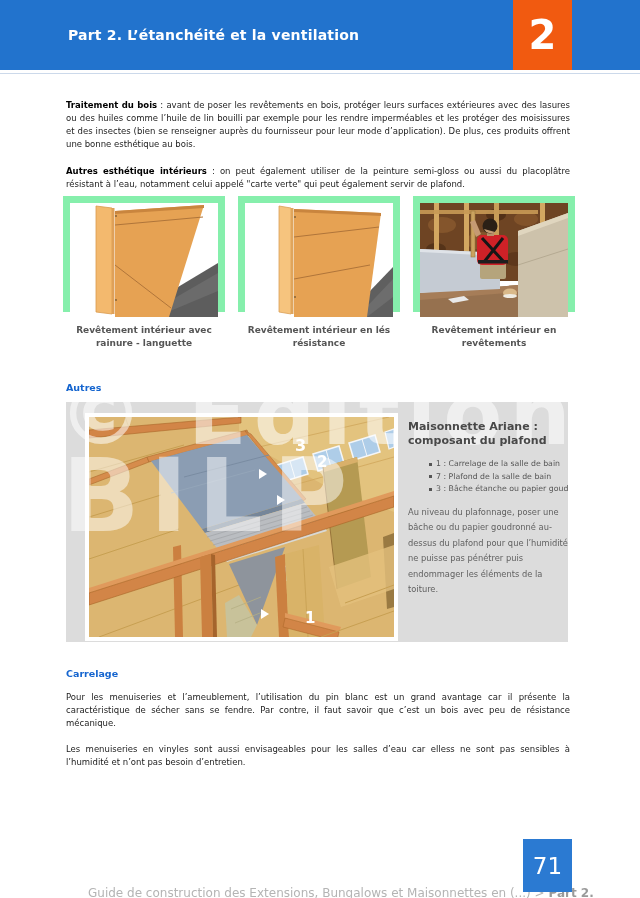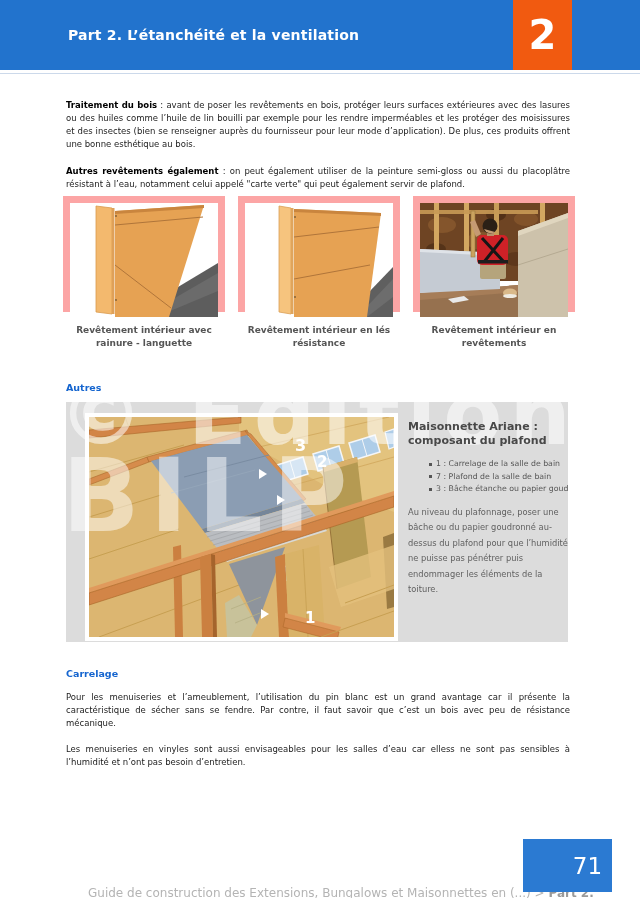--- a/index.html
+++ b/index.html
@@ -11,21 +11,21 @@
         color:#fff;font-size:14px;font-weight:bold;letter-spacing:.2px;}
   .chapter-box{position:absolute;left:513px;top:0;width:59px;height:70px;background:#f15a10;
         display:flex;align-items:center;justify-content:center;color:#fff;font-size:40px;font-weight:bold;}
   .header-rule{position:absolute;top:73px;left:0;width:640px;height:1px;background:#ccd9ea;}
   
   .para{position:absolute;left:66px;width:504px;font-size:8.5px;line-height:13.2px;color:#1c1c1c;
         text-align:justify;}
   .para b{color:#000;}
   
   .cards{position:absolute;left:63px;top:196px;width:512px;display:flex;justify-content:space-between;}
-  .card{width:162px;height:116px;background:#fca5a5;box-sizing:border-box;padding:7px;}
+  .card{width:162px;height:116px;background:#86efac;box-sizing:border-box;padding:7px;}
   .card .img{width:148px;height:114px;background:#fff;}
   .card .img svg{display:block;}
   .card .cap{margin-top:7px;text-align:center;font-weight:bold;font-size:9px;line-height:12.5px;color:#555;}
   
   .sec-head{position:absolute;left:66px;color:#1565cf;font-weight:bold;font-size:9.5px;}
   
   .panel{position:absolute;left:66px;top:402px;width:502px;height:240px;background:#dcdcdc;overflow:hidden;}
   .panel-illu{position:absolute;left:19px;top:11px;width:305px;height:220px;background:#fff;
         border:4px solid #ffffff;box-sizing:content-box;z-index:0;}
   .panel-illu svg{display:block;}
@@ -35,37 +35,37 @@
   .bullet-row{display:flex;align-items:flex-start;font-size:7.8px;line-height:12.5px;color:#555;white-space:nowrap;}
   .bullet-sq{width:3px;height:3px;background:#555;margin:4.5px 4px 0 0;flex:none;}
   .panel-body{margin-top:9px;font-size:8.3px;line-height:15.5px;color:#616161;}
   .wm{position:absolute;z-index:1;font-weight:bold;white-space:nowrap;pointer-events:none;}
   .wm1{top:-38px;left:-8px;font-size:86px;letter-spacing:7px;color:rgba(255,255,255,0.55);}
   .wm2{top:34px;left:-4px;font-size:102px;letter-spacing:10px;color:rgba(255,255,255,0.5);}
   
   .footer-text{position:absolute;left:88px;top:860px;font-size:12px;color:#b4b4b4;margin-top:26px;}
   .footer-text b{color:#9a9a9a;}
   .page-num-box{position:absolute;left:523px;top:839px;width:49px;height:53px;background:#2b7ad2;
-        display:flex;align-items:center;justify-content:center;color:#fff;font-size:23px;padding-left:40px;}
+        display:flex;align-items:center;justify-content:center;color:#fff;font-size:23px;}
   svg text{font-family:"DejaVu Sans","Liberation Sans",sans-serif;}
 </style>
 </head>
 <body>
 
 <div class="page">
 
   <div class="header">
     <div class="header-title">Part 2. L’étanchéité et la ventilation</div>
     <div class="chapter-box">2</div>
   </div>
   <div class="header-rule"></div>
 
   <p class="para" style="top:90px"><b>Traitement du bois</b><span> : avant de poser les revêtements en bois, protéger leurs surfaces extérieures avec des lasures ou des huiles comme l’huile de lin bouilli par exemple pour les rendre imperméables et les protéger des moisissures et des insectes (bien se renseigner auprès du fournisseur pour leur mode d’application). De plus, ces produits offrent une bonne esthétique au bois.</span></p>
 
-  <p class="para" style="top:156px"><b>Autres revêtements également</b><span> : on peut également utiliser de la peinture semi-gloss ou aussi du placoplâtre résistant à l’eau, notamment celui appelé "carte verte" qui peut également servir de plafond.</span></p>
+  <p class="para" style="top:156px"><b>Autres esthétique intérieurs</b><span> : on peut également utiliser de la peinture semi-gloss ou aussi du placoplâtre résistant à l’eau, notamment celui appelé "carte verte" qui peut également servir de plafond.</span></p>
 
   <div class="cards">
 
     <div class="card">
       <div class="img">
         <svg width="148" height="114" viewBox="0 0 148 114">
           <rect x="0" y="0" width="148" height="114" fill="#ffffff"></rect>
           <polygon points="58,114 148,60 148,114" fill="#5d5d5d"></polygon>
           <polygon points="72,114 148,70 148,88 86,114" fill="#6b6b6b"></polygon>
           <polygon points="26,3 42,5 42,111 26,109" fill="#f3b96e" stroke="#d9994c" stroke-width="0.8"></polygon>

